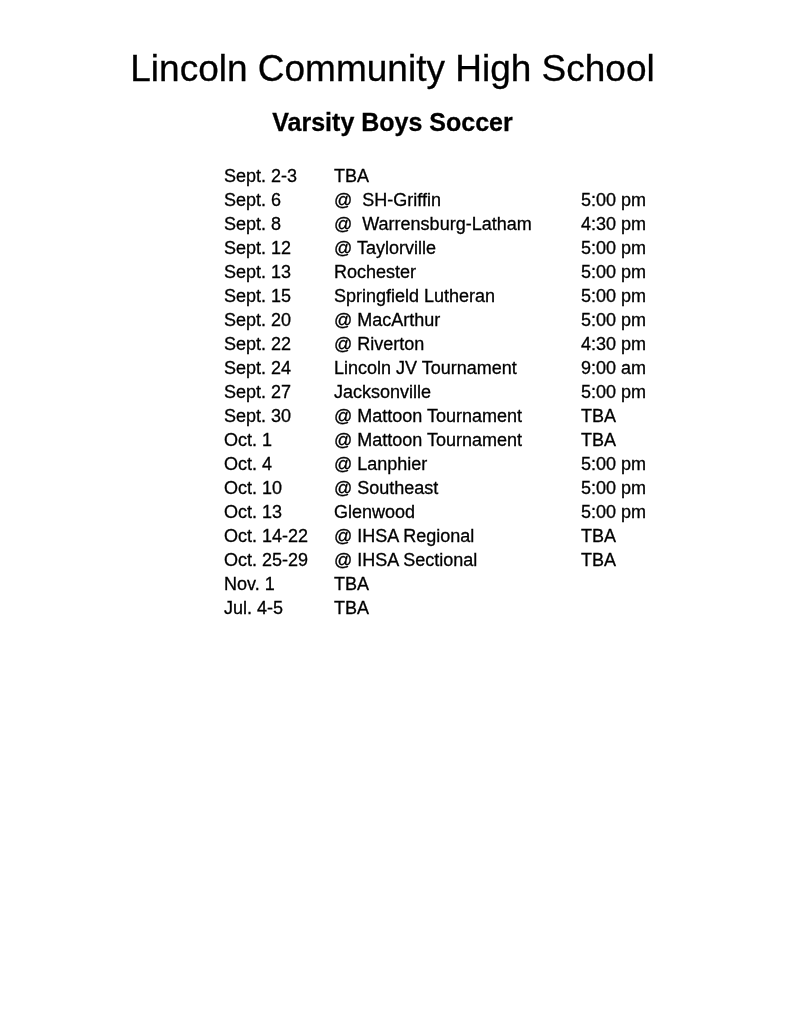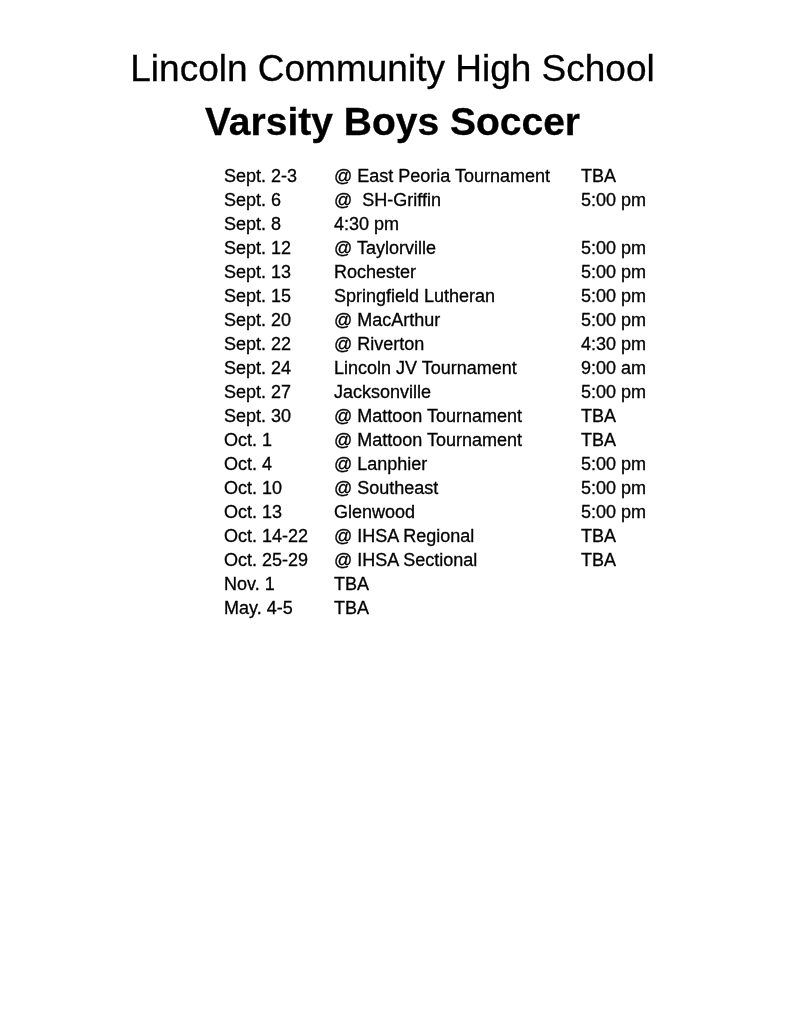--- a/index.html
+++ b/index.html
@@ -27,21 +27,21 @@
     line-height: 46px;
     font-weight: normal;
     white-space: nowrap;
   }
   .subtitle {
     position: absolute;
     top: 102px;
     left: 0;
     width: 100%;
     text-align: center;
-    font-size: 39px;
+    font-size: 25px;
     line-height: 40px;
     font-weight: bold;
     white-space: nowrap;
   }
   .schedule {
     position: absolute;
     top: 164px;
     left: 183px;
   }
   .row {
@@ -67,30 +67,30 @@
 </style>
 </head>
 <body>
 
 <div class="page">
   <div class="title">Lincoln Community High School</div>
   <div class="subtitle">Varsity Boys Soccer</div>
   <div class="schedule">
       <div class="row">
         <span class="cell date">Sept. 2-3</span>
-        <span class="cell opponent">@ East Peoria Tournament</span>
         <span class="cell time">TBA</span>
       </div>
       <div class="row">
         <span class="cell date">Sept. 6</span>
         <span class="cell opponent">@  SH-Griffin</span>
         <span class="cell time">5:00 pm</span>
       </div>
       <div class="row">
         <span class="cell date">Sept. 8</span>
+        <span class="cell opponent">@  Warrensburg-Latham</span>
         <span class="cell time">4:30 pm</span>
       </div>
       <div class="row">
         <span class="cell date">Sept. 12</span>
         <span class="cell opponent">@ Taylorville</span>
         <span class="cell time">5:00 pm</span>
       </div>
       <div class="row">
         <span class="cell date">Sept. 13</span>
         <span class="cell opponent">Rochester</span>
@@ -154,17 +154,17 @@
       <div class="row">
         <span class="cell date">Oct. 25-29</span>
         <span class="cell opponent">@ IHSA Sectional</span>
         <span class="cell time">TBA</span>
       </div>
       <div class="row">
         <span class="cell date">Nov. 1</span>
         <span class="cell time">TBA</span>
       </div>
       <div class="row">
-        <span class="cell date">May. 4-5</span>
+        <span class="cell date">Jul. 4-5</span>
         <span class="cell time">TBA</span>
       </div>
     </div>
 </div>
 
 </body></html>

